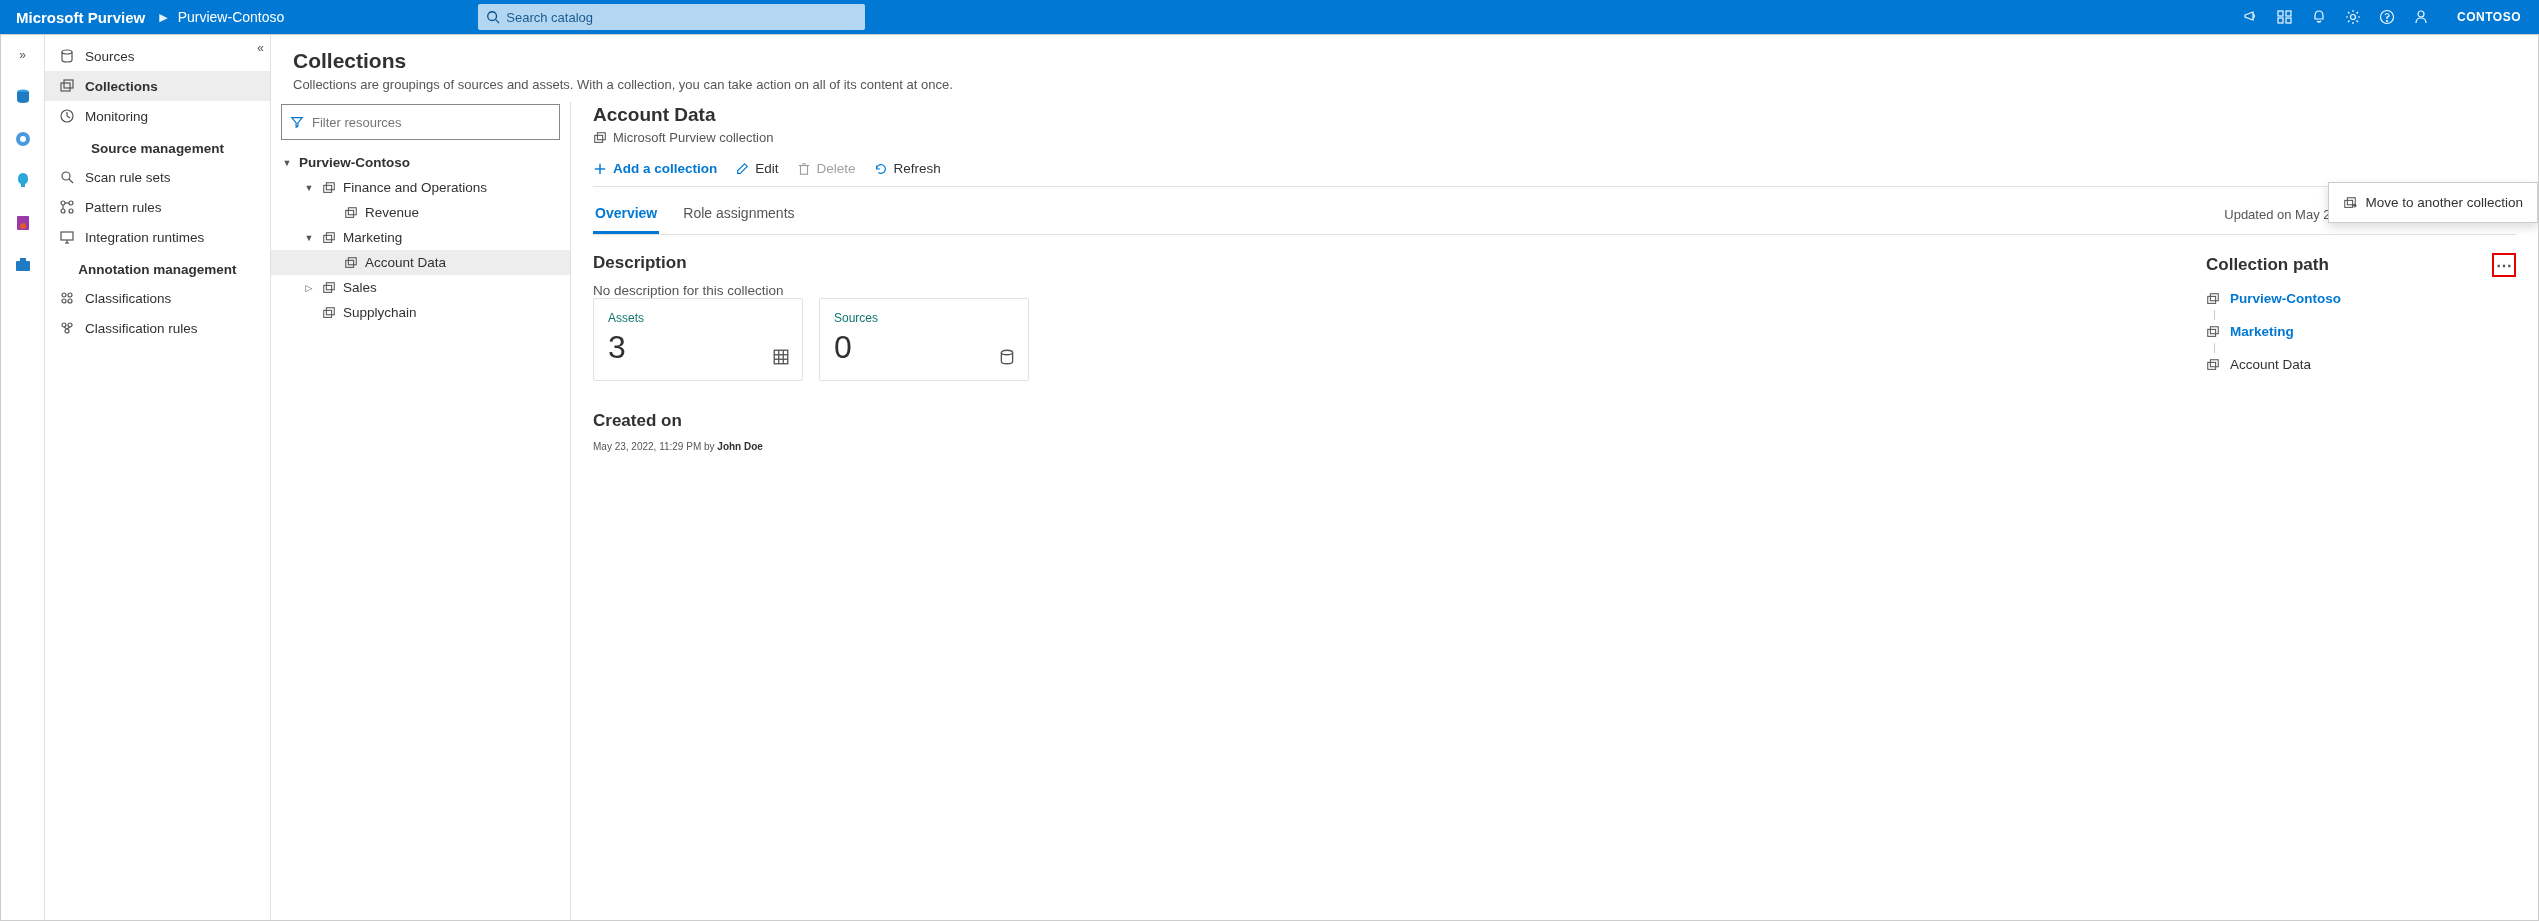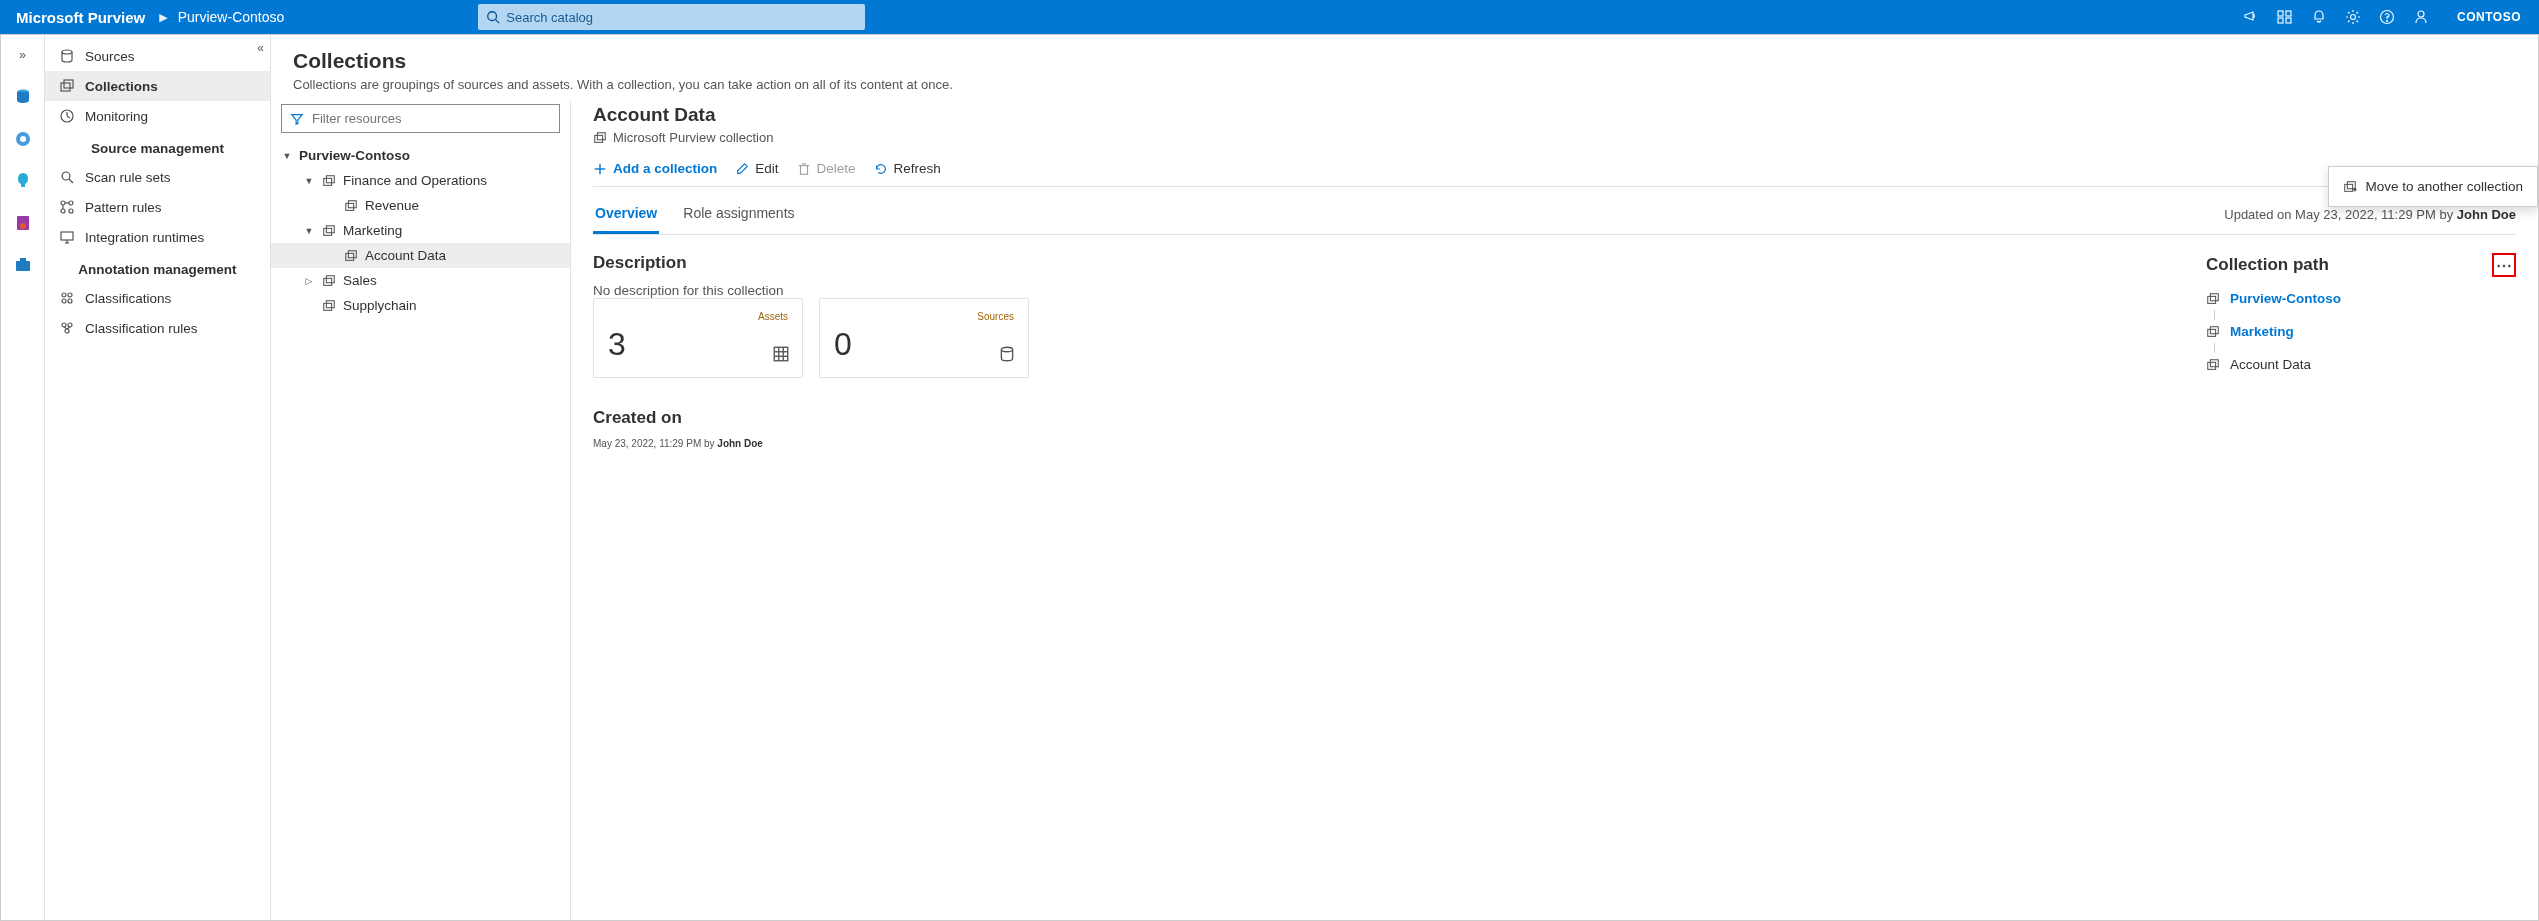--- a/index.html
+++ b/index.html
@@ -29,21 +29,21 @@
 .sidebar .navicon { width: 16px; height: 16px; display: inline-flex; align-items: center; justify-content: center; color: #555; }
 
 .main { flex: 1; display: flex; flex-direction: column; overflow: hidden; }
 .page-head { padding: 14px 22px 10px; }
 .page-head h1 { font-size: 21px; font-weight: 600; margin-bottom: 4px; }
 .page-head .sub { font-size: 13px; color: #555; }
 
 .split { display: flex; flex: 1; overflow: hidden; }
 
 .treecol { width: 300px; border-right: 1px solid #e1e1e1; padding: 0 10px; }
-.filterbox { display: flex; align-items: center; gap: 8px; border: 1px solid #8a8886; height: 29px; padding: 3px 8px; margin: 2px 0 10px; }
+.filterbox { display: flex; align-items: center; gap: 8px; border: 1px solid #8a8886; height: 36px; padding: 3px 8px; margin: 2px 0 10px; }
 .filterbox input { border: none; outline: none; flex: 1; font-size: 13px; }
 .tree { font-size: 13.5px; }
 .tree .trow { display: flex; align-items: center; gap: 6px; padding: 5px 0; cursor: pointer; white-space: nowrap; }
 .tree .caret { width: 12px; font-size: 9px; color: #555; text-align: center; }
 .tree .ticon2 { width: 16px; color: #555; display: inline-flex; align-items: center; justify-content: center; }
 .tree .lvl0 { padding-left: 0; font-weight: 600; }
 .tree .lvl1 { padding-left: 22px; }
 .tree .lvl2 { padding-left: 44px; }
 .tree .trow.selected { background: #ededed; margin: 0 -10px; padding-left: 54px; }
 
@@ -63,21 +63,21 @@
 .updated b { color: #323130; }
 
 .body-grid { display: flex; gap: 60px; margin-top: 18px; }
 .body-left { flex: 1; }
 .body-right { width: 310px; }
 .sectitle { font-size: 17px; font-weight: 600; margin-bottom: 10px; display:flex; align-items:center; justify-content:space-between; }
 .desc { color: #555; font-size: 13.5px; }
 
 .cards { display: flex; gap: 16px; }
 .card { border: 1px solid #e1e1e1; border-radius: 2px; width: 210px; padding: 12px 14px 14px; position: relative; }
-.card .clabel { font-size: 10px; color: #a16207; text-align: right; }
+.card .clabel { font-size: 12px; color: #0f766e; }
 .card .cval { font-size: 32px; font-weight: 400; margin-top: 4px; }
 .card .cicon { position: absolute; right: 12px; bottom: 14px; color: #555; }
 
 .created { margin-top: 30px; }
 .created .when { font-size: 10px; color: #555; margin-top: 8px; }
 .created .when b { color: #323130; }
 
 .pathlist { }
 .pathrow { display: flex; align-items: center; gap: 8px; font-size: 13.5px; padding: 4px 0; }
 .pathrow.link { color: #0078d4; font-weight: 600; }
@@ -491,21 +491,21 @@
                       <rect x="2" y="5" width="9" height="8"></rect>
                       <rect x="5" y="2" width="9" height="8"></rect>
                     </svg>
                   </span>
                 <span>Account Data</span>
               </div>
             </div>
           </div>
         </div>
 
-        <div class="context-menu red-box" style="top:64px; right:0;">
+        <div class="context-menu red-box" style="top:80px; right:0;">
           <div class="mitem">
             <span>
                 <svg width="14" height="14" viewBox="0 0 16 16" fill="none" stroke="#555" stroke-width="1.2">
                   <rect x="2" y="5" width="9" height="8"></rect>
                   <rect x="5" y="2" width="9" height="8"></rect>
                   <path d="M11 11 L15 11 M13 9 L15 11 L13 13"></path>
                 </svg>
               </span>
             <span>Move to another collection</span>
           </div>

